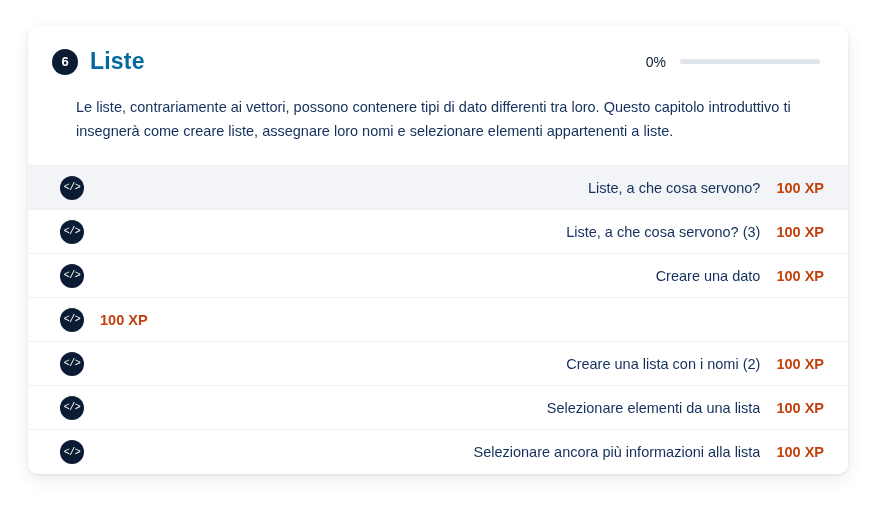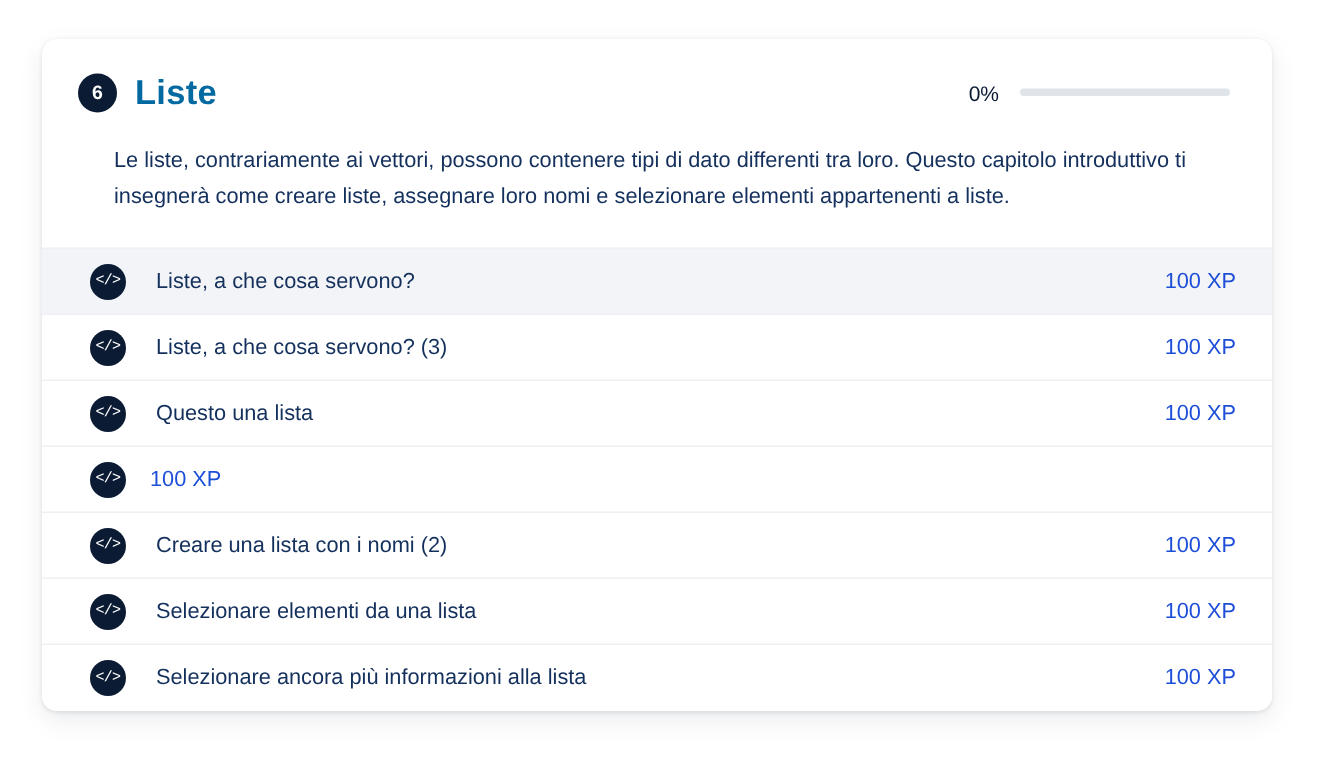--- a/index.html
+++ b/index.html
@@ -153,26 +153,27 @@
   }
 
   .lesson-label {
     margin-left: 20px;
     font-size: 14.5px;
     color: #14305c;
     flex: 1 1 auto;
     white-space: nowrap;
     overflow: hidden;
     text-overflow: ellipsis;
+    text-align: right;
   }
 
   .lesson-xp {
     font-size: 14.5px;
-    font-weight: normal;
-    color: #1d4ed8;
+    font-weight: bold;
+    color: #c2410c;
     flex: 0 0 auto;
     padding-left: 16px;
   }
 </style>
 </head>
 <body>
 
 <div class="page">
 
   <div class="card">
@@ -203,21 +204,21 @@
           <span class="lesson-label">Liste, a che cosa servono?</span>
           <span class="lesson-xp">100 XP</span>
         </div>
         <div class="lesson-row">
           <span class="lesson-icon">&lt;/&gt;</span>
           <span class="lesson-label">Liste, a che cosa servono? (3)</span>
           <span class="lesson-xp">100 XP</span>
         </div>
         <div class="lesson-row">
           <span class="lesson-icon">&lt;/&gt;</span>
-          <span class="lesson-label">Questo una lista</span>
+          <span class="lesson-label">Creare una dato</span>
           <span class="lesson-xp">100 XP</span>
         </div>
         <div class="lesson-row">
           <span class="lesson-icon">&lt;/&gt;</span>
           <span class="lesson-xp">100 XP</span>
         </div>
         <div class="lesson-row">
           <span class="lesson-icon">&lt;/&gt;</span>
           <span class="lesson-label">Creare una lista con i nomi (2)</span>
           <span class="lesson-xp">100 XP</span>

